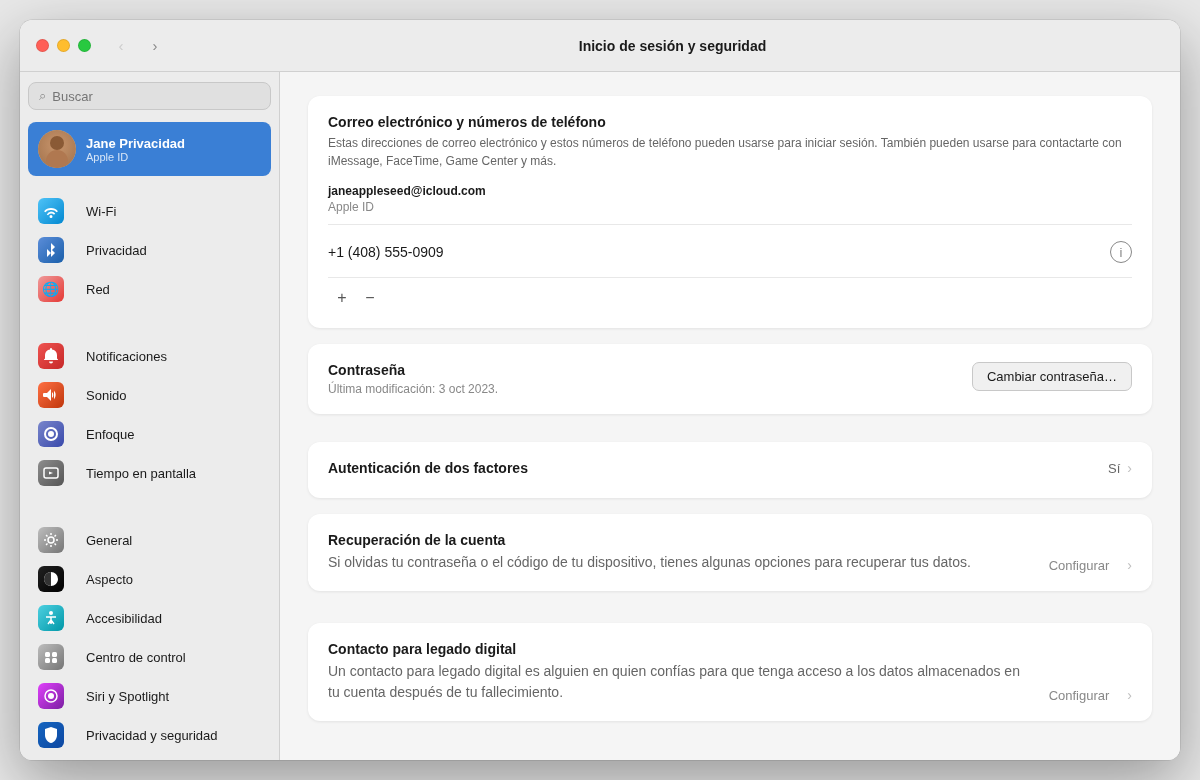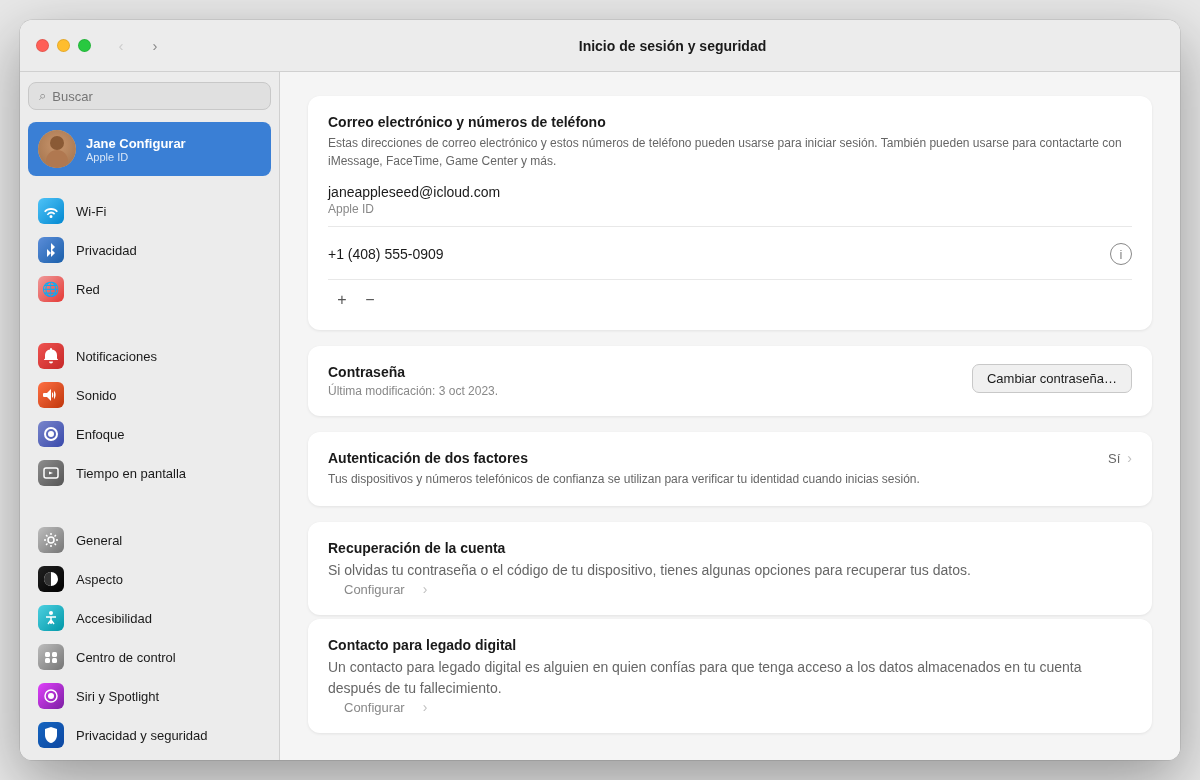--- a/index.html
+++ b/index.html
@@ -133,21 +133,21 @@
       font-size: 18px;
     }
     .user-info { display: flex; flex-direction: column; }
     .user-name { font-size: 13px; font-weight: 600; color: white; }
     .user-subtitle { font-size: 11px; color: rgba(255,255,255,0.8); }
     
     .sidebar-section { margin-bottom: 8px; }
     .sidebar-item {
       display: flex;
       align-items: center;
-      gap: 12px;
+      gap: 22px;
       padding: 6px 10px;
       border-radius: 7px;
       cursor: pointer;
       margin-bottom: 1px;
     }
     .sidebar-item-icon {
       width: 26px;
       height: 26px;
       border-radius: 6px;
       display: flex;
@@ -204,23 +204,23 @@
       height: 1px;
       background: #e8e8e8;
       margin: 10px 0;
     }
     .email-row {
       display: flex;
       flex-direction: column;
       margin-bottom: 10px;
     }
     .email-value {
-      font-size: 14px;
+      font-size: 12px;
       color: #1a1a1a;
-      font-weight: 400;
+      font-weight: 700;
     }
     .email-sublabel {
       font-size: 12px;
       color: #888;
       margin-top: 2px;
     }
     .phone-row {
       display: flex;
       align-items: center;
       justify-content: space-between;
@@ -259,21 +259,21 @@
       color: #555;
       display: flex;
       align-items: center;
       justify-content: center;
       border-radius: 4px;
     }
     .password-card {
       background: white;
       border-radius: 12px;
       padding: 18px 20px;
-      margin-bottom: 16px;
+      margin-bottom: 28px;
       box-shadow: 0 1px 3px rgba(0,0,0,0.08);
       display: flex;
       align-items: flex-start;
       justify-content: space-between;
     }
     .password-info { display: flex; flex-direction: column; }
     .password-title { font-size: 14px; font-weight: 600; color: #1a1a1a; margin-bottom: 4px; }
     .password-subtitle { font-size: 12px; color: #888; }
     .change-btn {
       padding: 6px 14px;
@@ -305,26 +305,25 @@
       gap: 7px;
       flex-shrink: 0;
       margin-left: 16px;
     }
     .twofa-status { font-size: 13px; color: #666; }
     .chevron { color: #c0c0c0; font-size: 14px; }
     .recovery-card, .legacy-card {
       background: white;
       border-radius: 12px;
       padding: 18px 20px;
-      margin-bottom: 4px;
+      margin-bottom: 32px;
       box-shadow: 0 1px 3px rgba(0,0,0,0.08);
       display: flex;
-      align-items: flex-start;
+      align-items: flex-end;
       justify-content: space-between;
-      flex-direction: column;
     }
     .recovery-info, .legacy-info { flex: 1; display: flex; flex-direction: column; }
     .recovery-title, .legacy-title { font-size: 14px; font-weight: 600; color: #1a1a1a; margin-bottom: 4px; }
     .recovery-desc, .legacy-desc { font-size: 14px; color: #666; line-height: 1.5; }
     .config-row {
       display: flex;
       align-items: center;
       gap: 18px;
       flex-shrink: 0;
       margin-left: 16px;
@@ -391,21 +390,21 @@
       <div class="search-bar">
         <span class="search-icon-wrapper">⌕</span>
         <input class="search-input" type="text" placeholder="Buscar" style="">
       </div>
 
       <div class="user-profile">
         <div class="avatar">
           <div class="avatar-face"></div>
         </div>
         <div class="user-info">
-          <span class="user-name">Jane Configurar</span>
+          <span class="user-name">Jane Privacidad</span>
           <span class="user-subtitle">Apple ID</span>
         </div>
       </div>
 
       <div class="sidebar-section">
         <div class="sidebar-item">
           <div class="sidebar-item-icon icon-wifi">
             <svg width="16" height="16" viewBox="0 0 16 16" fill="white">
               <path d="M8 12a1.5 1.5 0 110 3 1.5 1.5 0 010-3zm0-3.5a5.5 5.5 0 014.243 2L11 11.7A3.5 3.5 0 008 10.5a3.5 3.5 0 00-3 1.7l-1.243-.7A5.5 5.5 0 018 8.5zm0-3.5a9 9 0 016.928 3.27l-1.243.956A7 7 0 008 7a7 7 0 00-5.685 2.226L1.072 8.27A9 9 0 018 5z"></path>
             </svg>
@@ -557,21 +556,20 @@
         <div class="password-info">
           <span class="password-title">Contraseña</span>
           <span class="password-subtitle">Última modificación: 3 oct 2023.</span>
         </div>
         <button class="change-btn">Cambiar contraseña…</button>
       </div>
 
       <div class="twofa-card">
         <div class="twofa-info">
           <span class="twofa-title">Autenticación de dos factores</span>
-          <span class="twofa-desc">Tus dispositivos y números telefónicos de confianza se utilizan para verificar tu identidad cuando inicias sesión.</span>
         </div>
         <div class="twofa-status-row">
           <span class="twofa-status">Sí</span>
           <span class="chevron">›</span>
         </div>
       </div>
 
       <div class="recovery-card">
         <div class="recovery-info">
           <span class="recovery-title">Recuperación de la cuenta</span>

